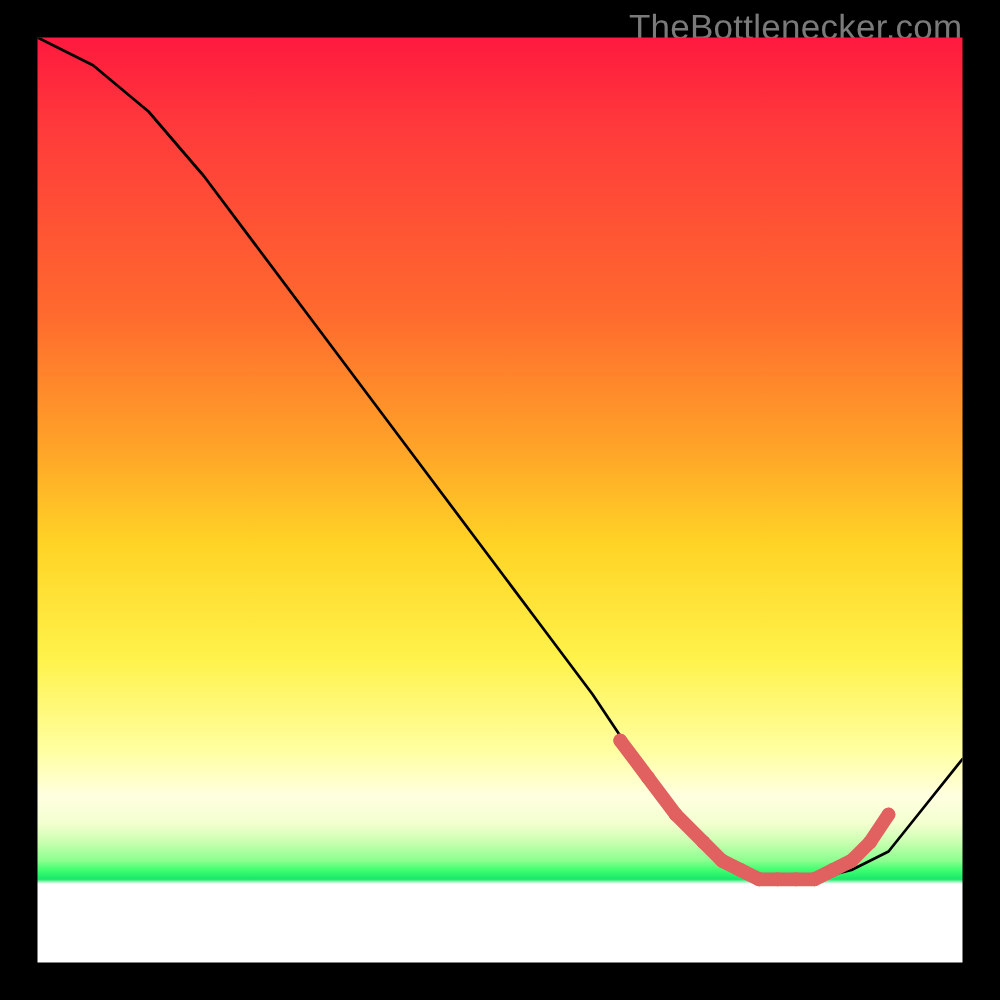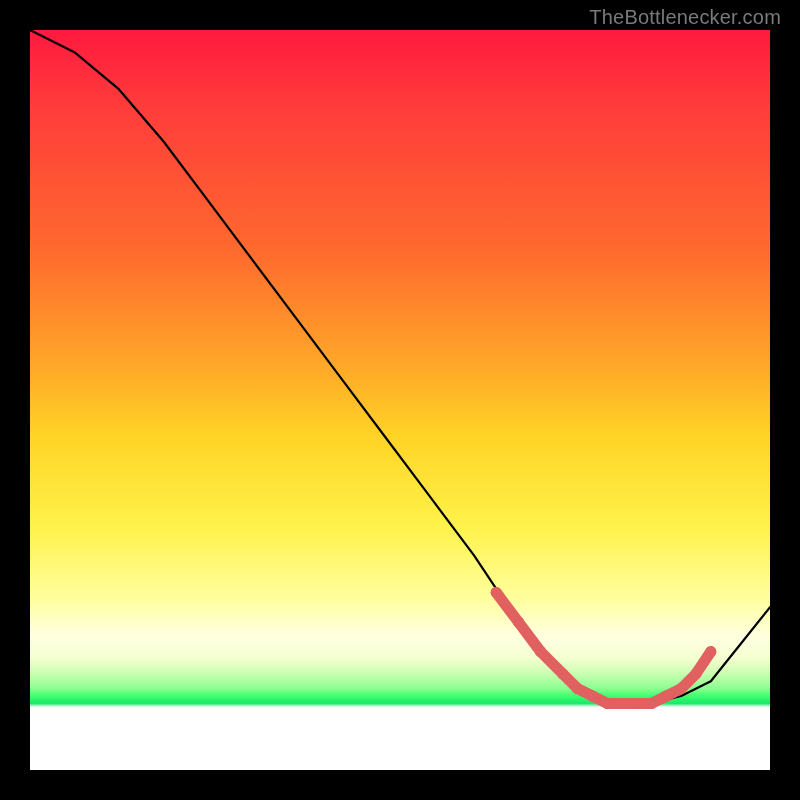--- a/index.html
+++ b/index.html
@@ -46,23 +46,23 @@
   .plot-svg {
     position: absolute;
     left: 0;
     top: 0;
     width: 740px;
     height: 740px;
   }
   .watermark {
     position: absolute;
     top: 6px;
-    right: 19px;
+    right: 30px;
     color: #7a7a7a;
-    font-size: 20px;
+    font-size: 28px;
     letter-spacing: 0.2px;
     font-weight: 500;
   }
   .curve {
     fill: none;
     stroke: #000;
     stroke-width: 2.2;
     stroke-linecap: round;
     stroke-linejoin: round;
   }

